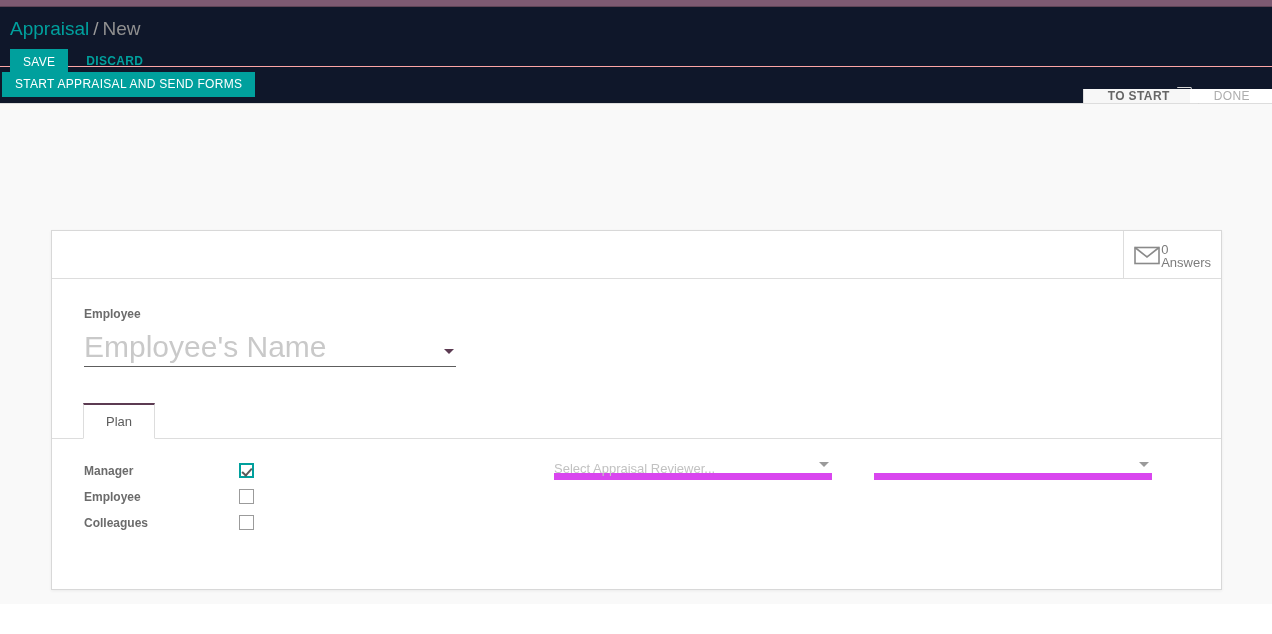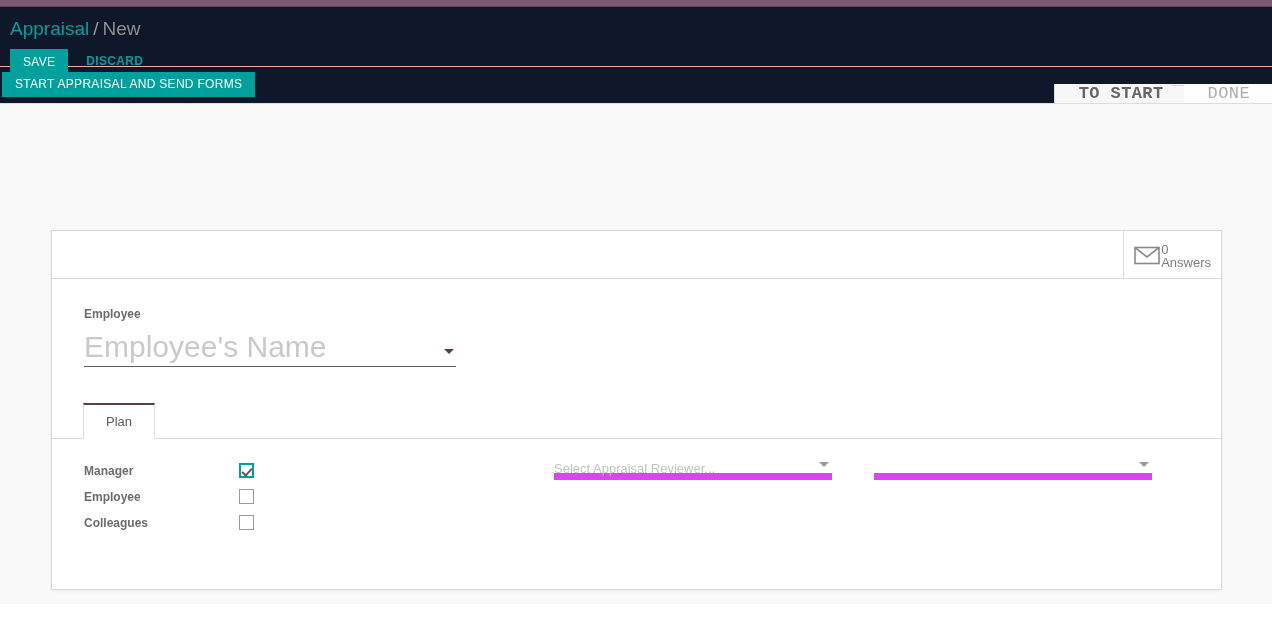--- a/index.html
+++ b/index.html
@@ -109,27 +109,26 @@
   .statusbar {
     display: flex;
     align-items: stretch;
     border-left: 1px solid #dddddd;
   }
   .status-step {
     position: relative;
     display: flex;
     align-items: center;
     padding: 0 20px 0 24px;
-    font-size: 17px;
+    font-size: 12px;
     letter-spacing: .4px;
     color: #adadad;
     white-space: nowrap;
     background: #ffffff;
     cursor: pointer;
-    font-family: Liberation Mono, monospace;
   }
   .status-step.is-active {
     background: #f7f7f7;
     color: #666666;
     font-weight: bold;
   }
   .status-step::after {
     content: "";
     position: absolute;
     right: -1px;

